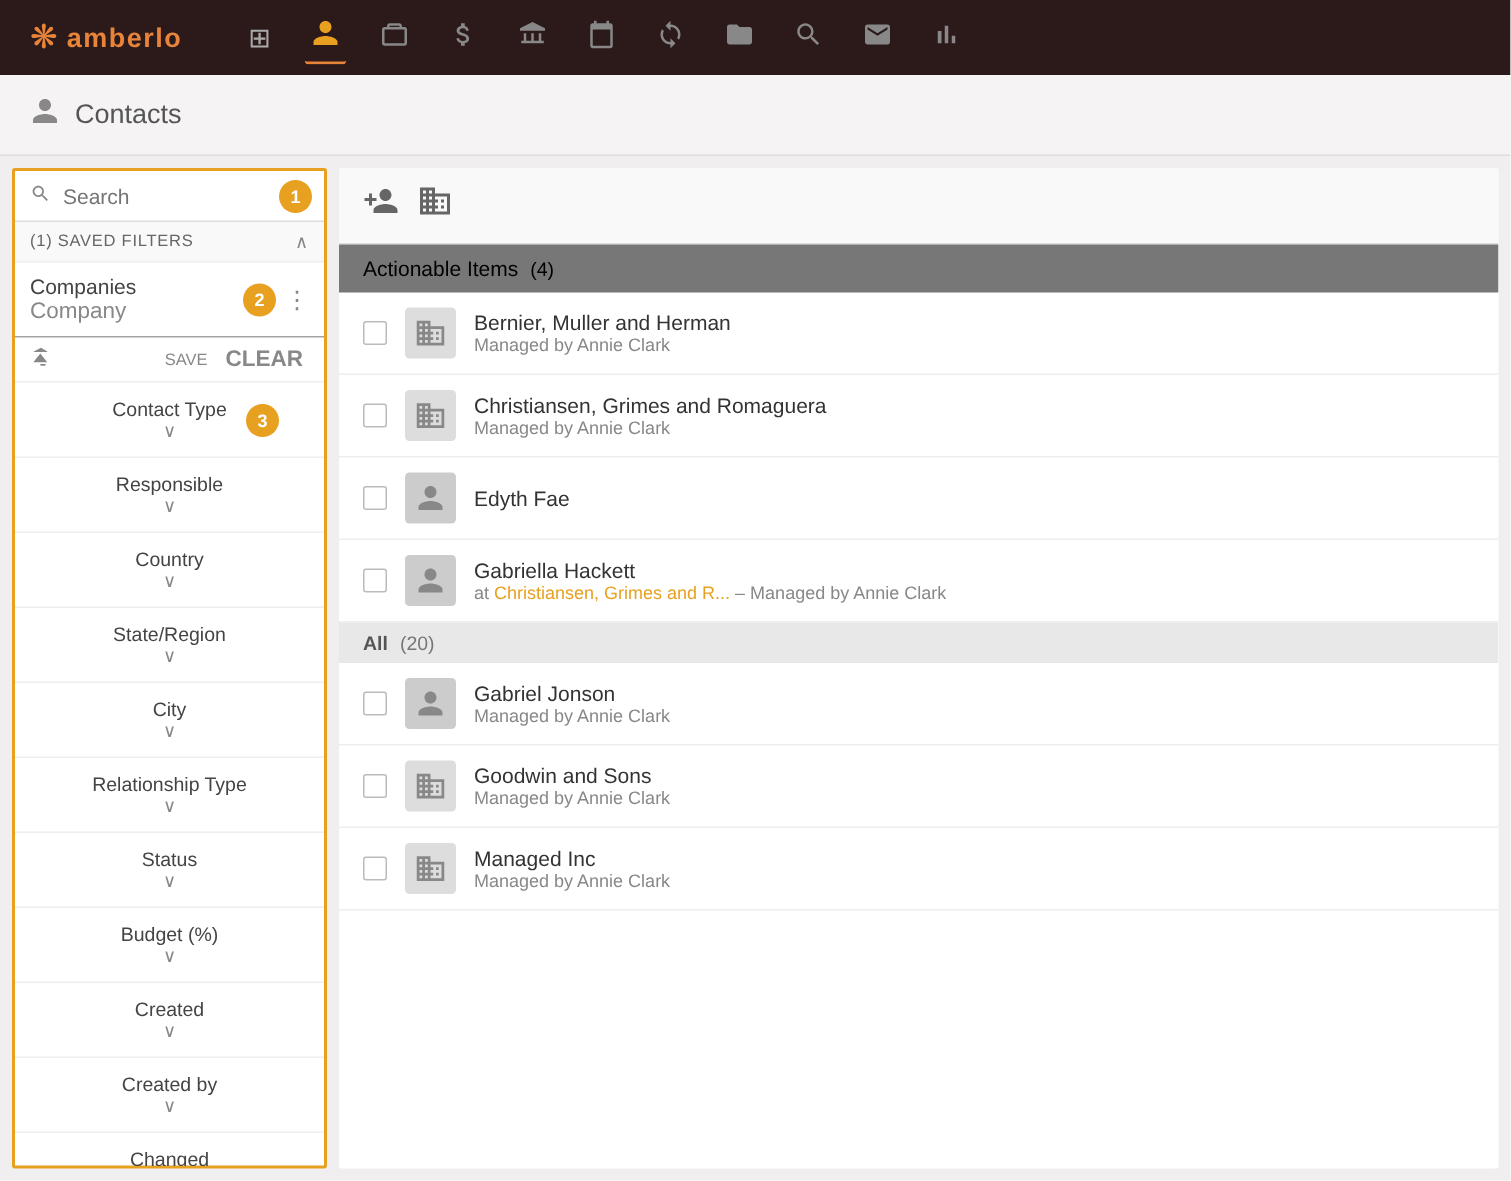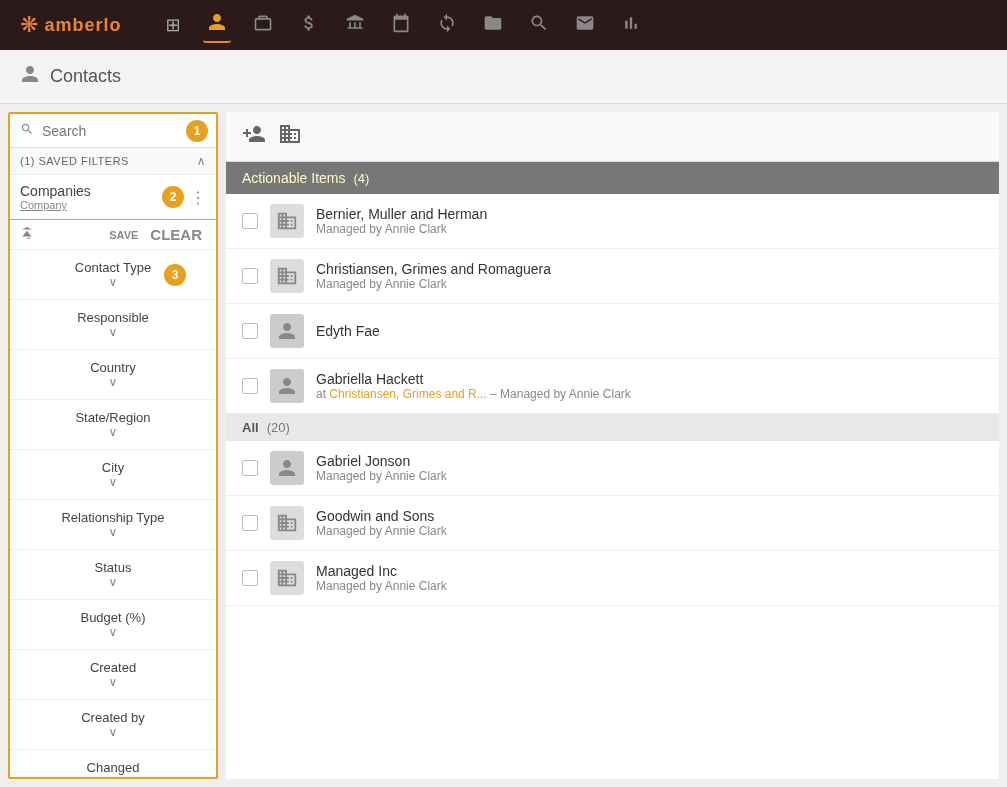--- a/index.html
+++ b/index.html
@@ -152,23 +152,22 @@
       position: relative;
     }
     .saved-filter-item .filter-info {
       flex: 1;
     }
     .saved-filter-item .filter-name {
       font-size: 14px;
       color: #444;
     }
     .saved-filter-item .filter-sub {
-      font-size: 11px;
-      color: #888;
-      text-decoration: underline;
+      font-size: 15px;
+      color: #888;
     }
     .badge-2 {
       background: #e8a020;
       color: #fff;
       border-radius: 50%;
       width: 22px;
       height: 22px;
       display: flex;
       align-items: center;
       justify-content: center;
@@ -190,21 +189,21 @@
       gap: 4px;
     }
     .filter-toolbar .filter-icon {
       color: #888;
       font-size: 14px;
     }
     .filter-toolbar .spacer { flex: 1; }
     .filter-toolbar .btn-save {
       font-size: 11px;
       color: #888;
-      font-weight: 700;
+      font-weight: 400;
       cursor: pointer;
       padding: 2px 4px;
     }
     .filter-toolbar .btn-clear {
       font-size: 15px;
       color: #888;
       font-weight: 600;
       cursor: pointer;
       padding: 2px 4px;
     }
@@ -269,21 +268,21 @@
       background: #f9f9f9;
     }
     .content-toolbar .tool-icon {
       color: #666;
       font-size: 20px;
       cursor: pointer;
     }
 
     .section-header {
       background: #777;
-      color: #fef9c3;
+      color: #000000;
       padding: 8px 16px;
       font-size: 14px;
       display: flex;
       align-items: center;
       gap: 8px;
     }
     .section-header .count {
       font-size: 13px;
     }
 

